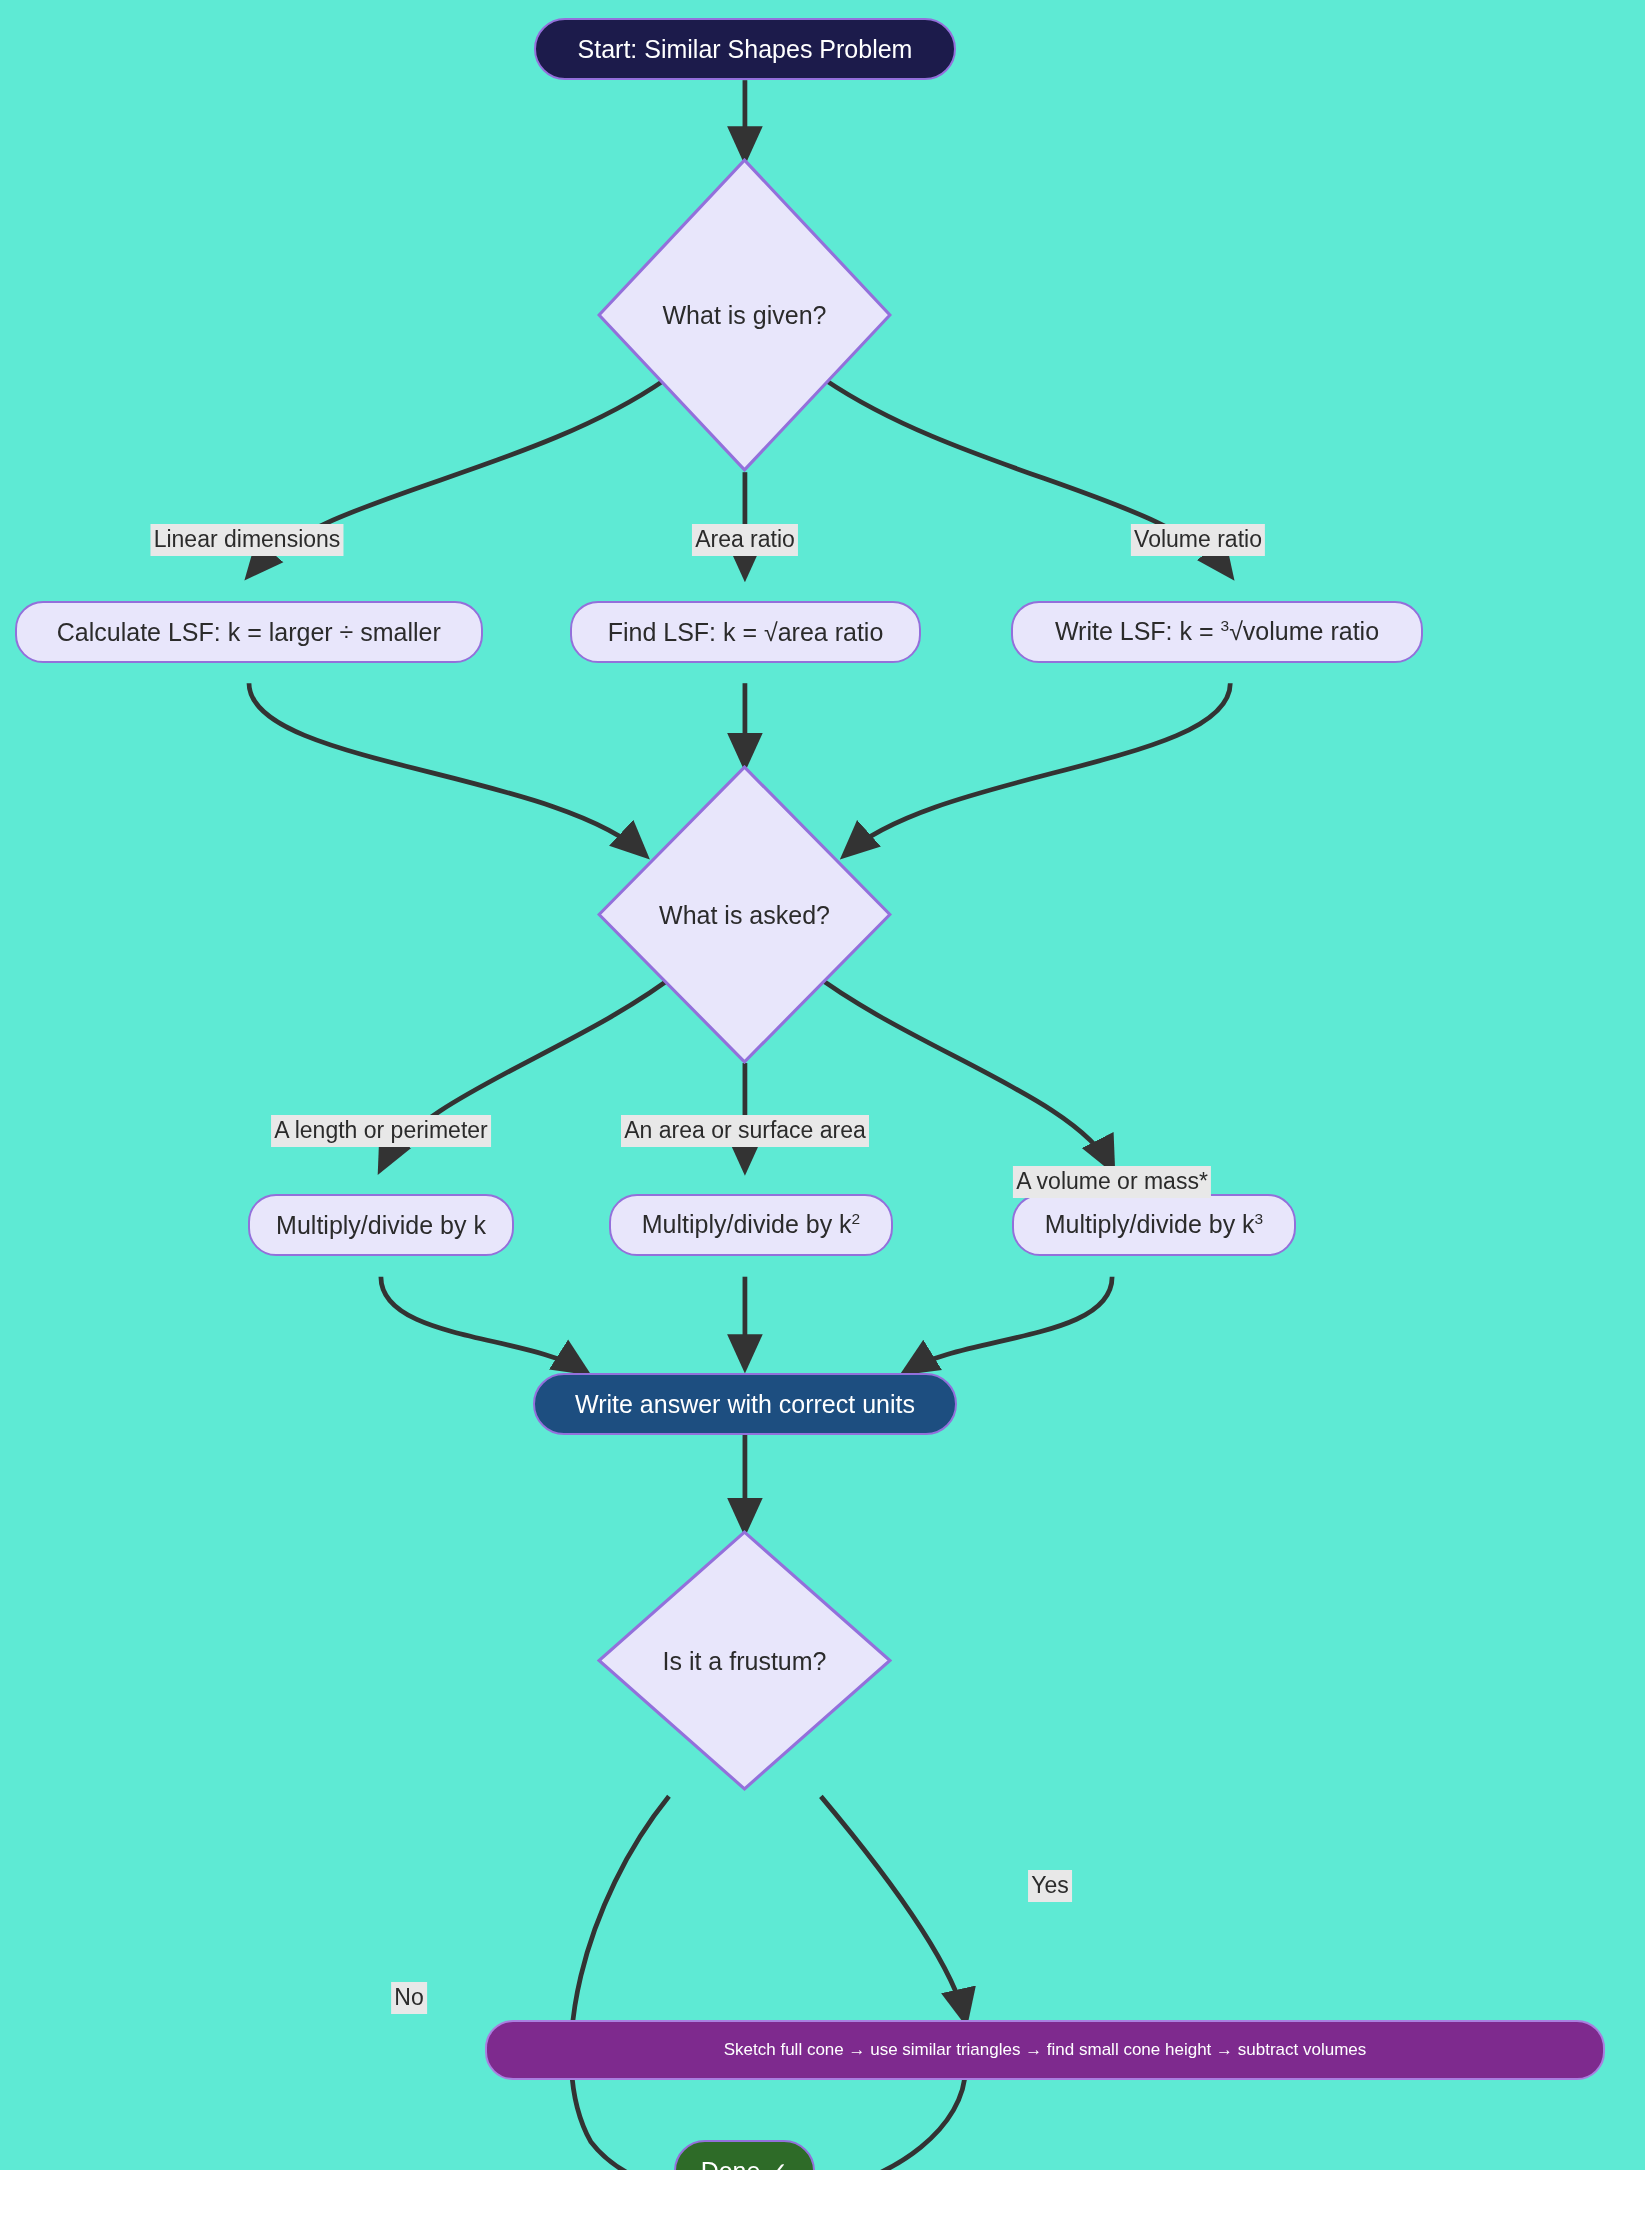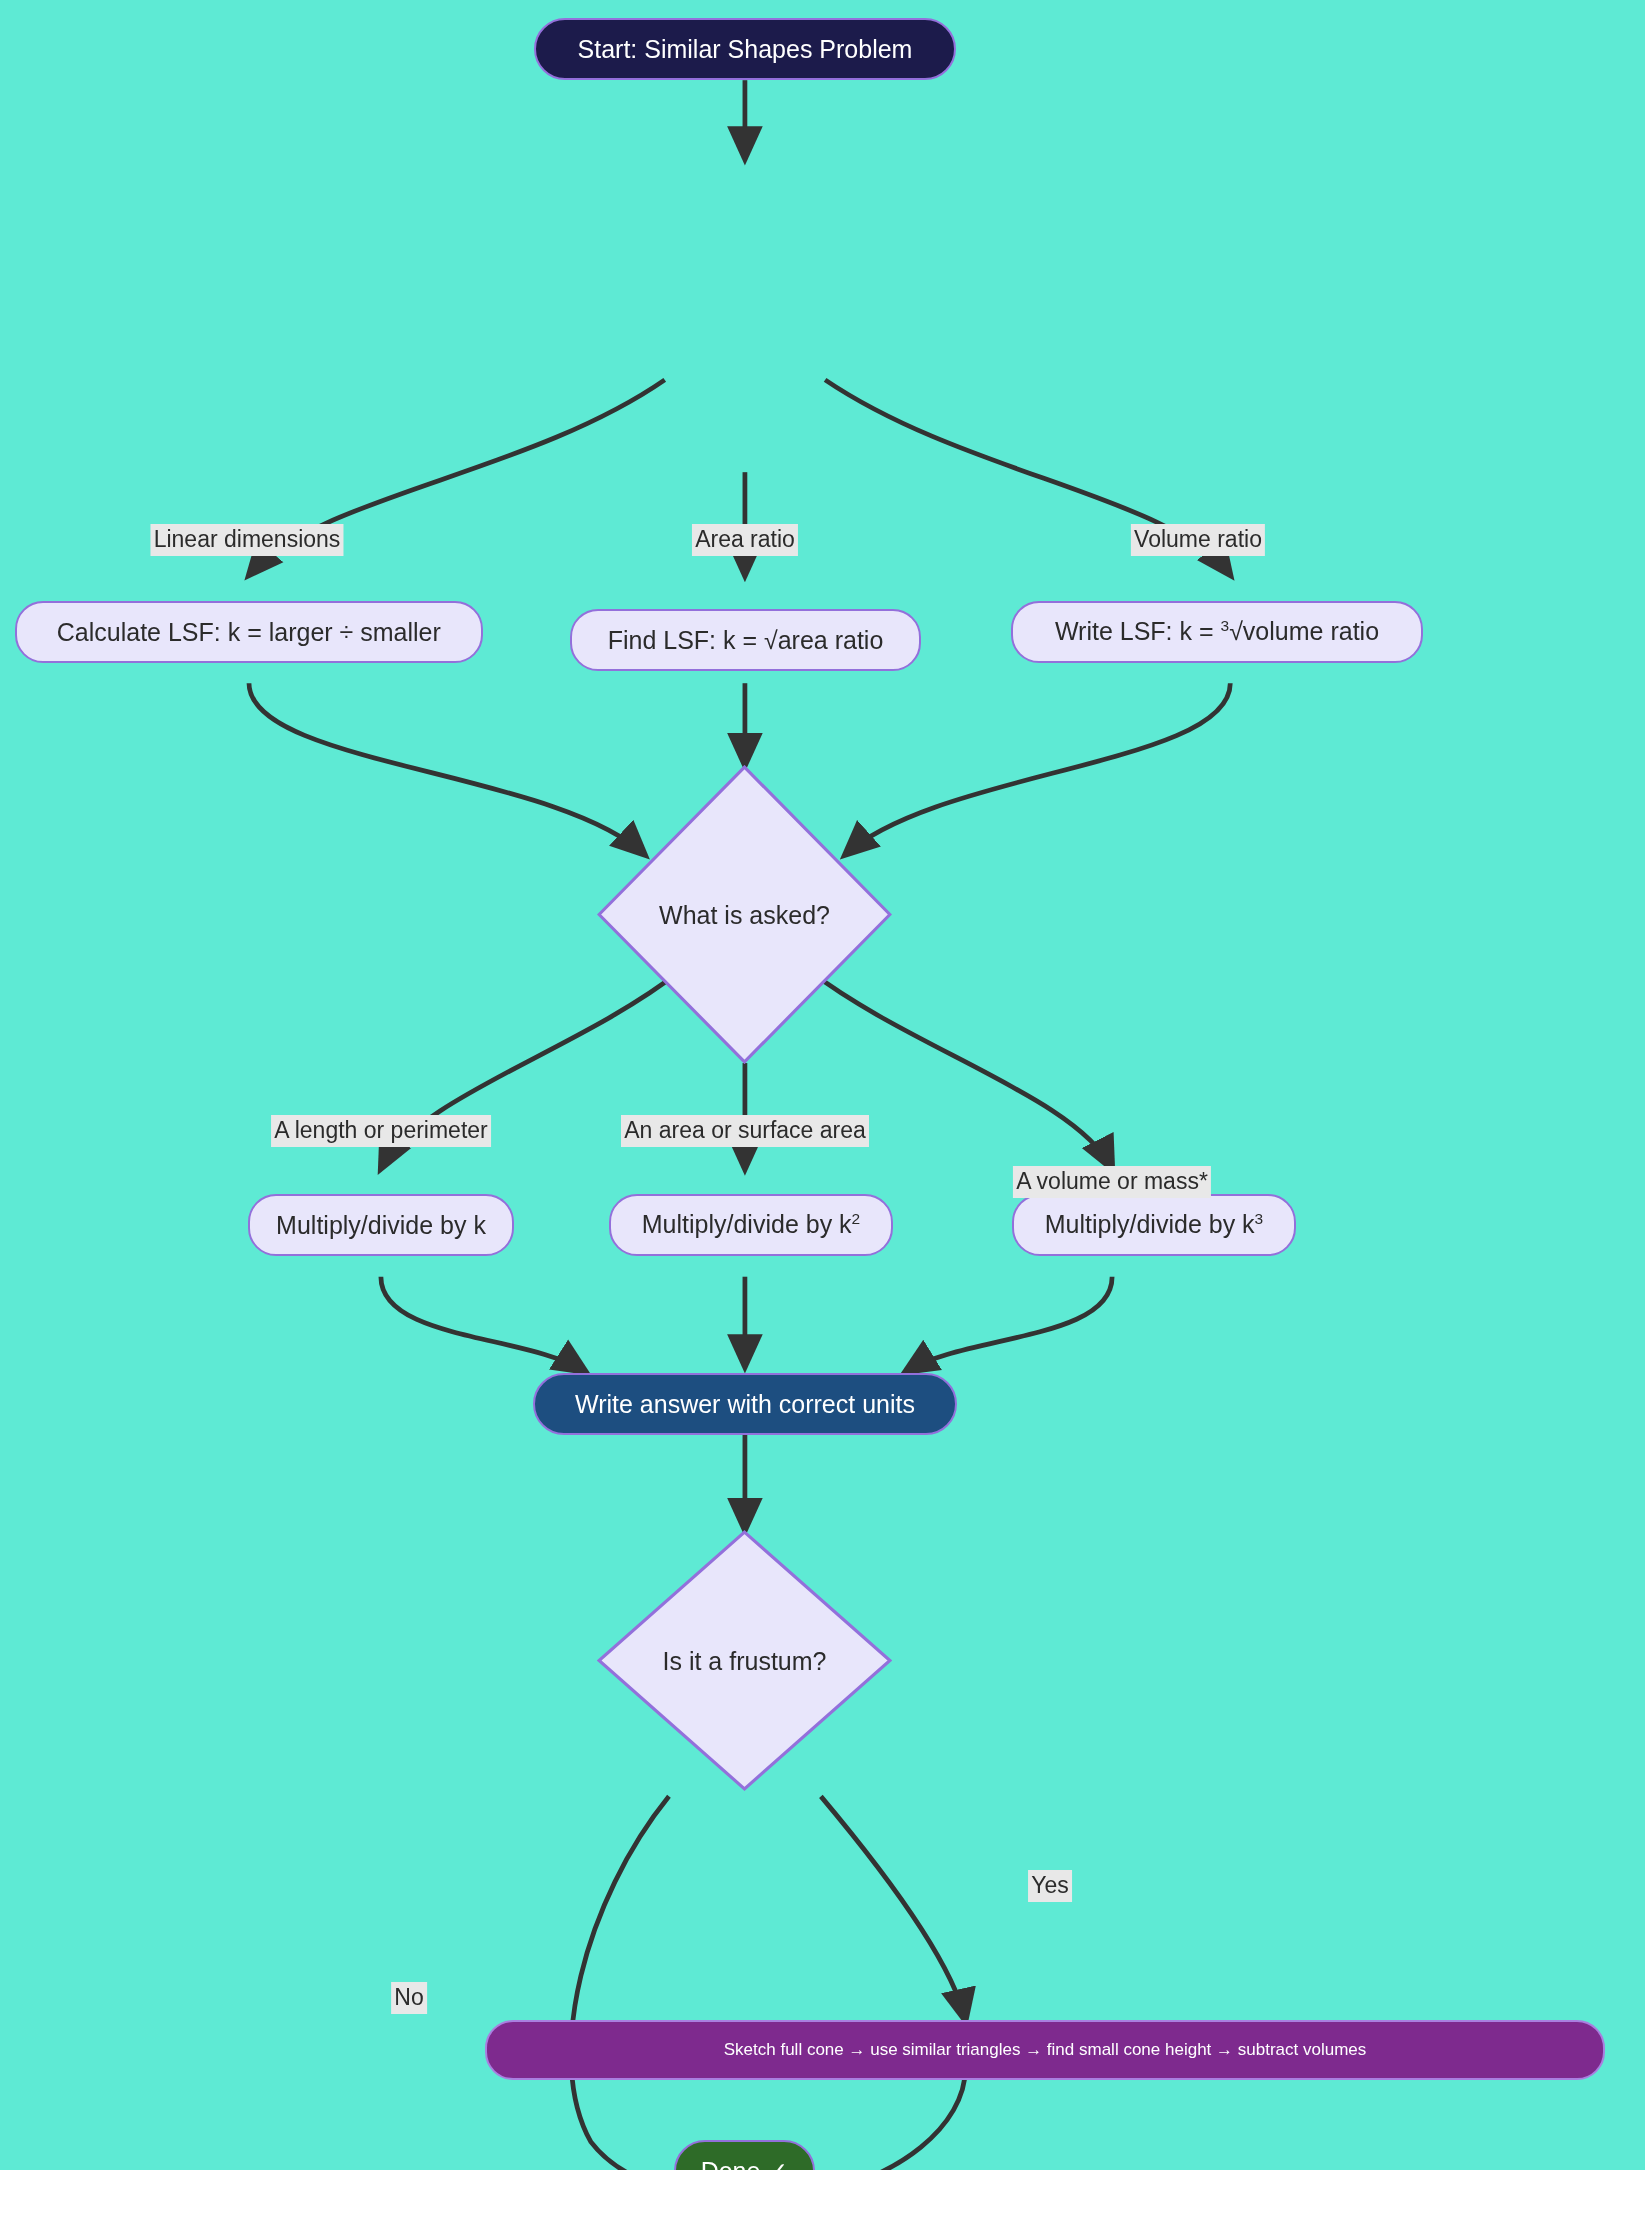--- a/index.html
+++ b/index.html
@@ -153,30 +153,36 @@
       <path d="M 1556 3405 C 1720 3600, 1810 3740, 1830 3830"></path>
 
       <path d="M 1830 3920 C 1830 4030, 1700 4130, 1545 4158"></path>
     </g>
   </svg>
 
   <div class="node stadium n-start" style="left:534px; top:18px; width:422px; height:62px;">
     <span>Start: Similar Shapes Problem</span>
   </div>
 
+  <div class="diamond-wrap" style="left:597px; top:158px; width:295px; height:314px;">
+    <svg class="diamond-shape" viewBox="0 0 560 596" preserveAspectRatio="none">
+      <polygon points="280,4 556,298 280,592 4,298" fill="#e8e6fb" stroke="#9370db" stroke-width="6"></polygon>
+    </svg>
+    <div class="diamond-label" style="top:143px;">What is given?</div>
+  </div>
 
   <div class="edge-label" style="left:247px; top:524px;">Linear dimensions</div>
   <div class="edge-label" style="left:745px; top:524px;">Area ratio</div>
   <div class="edge-label" style="left:1198px; top:524px;">Volume ratio</div>
 
   <div class="node rect" style="left:14.8px; top:601px; width:468px; height:62px;">
     <span>Calculate LSF: k = larger ÷ smaller</span>
   </div>
 
-  <div class="node rect" style="left:570px; top:601px; width:351px; height:62px;margin-top:8px;">
+  <div class="node rect" style="left:570px; top:601px; width:351px; height:62px;">
     <span>Find LSF: k = √area ratio</span>
   </div>
 
   <div class="node rect" style="left:1011px; top:601px; width:412px; height:62px;">
     <span>
       <span>Write LSF: k = </span><span class="sup">3</span><span>√volume ratio</span>
     </span>
   </div>
 
   <div class="diamond-wrap" style="left:597px; top:765px; width:295px; height:299px;">

